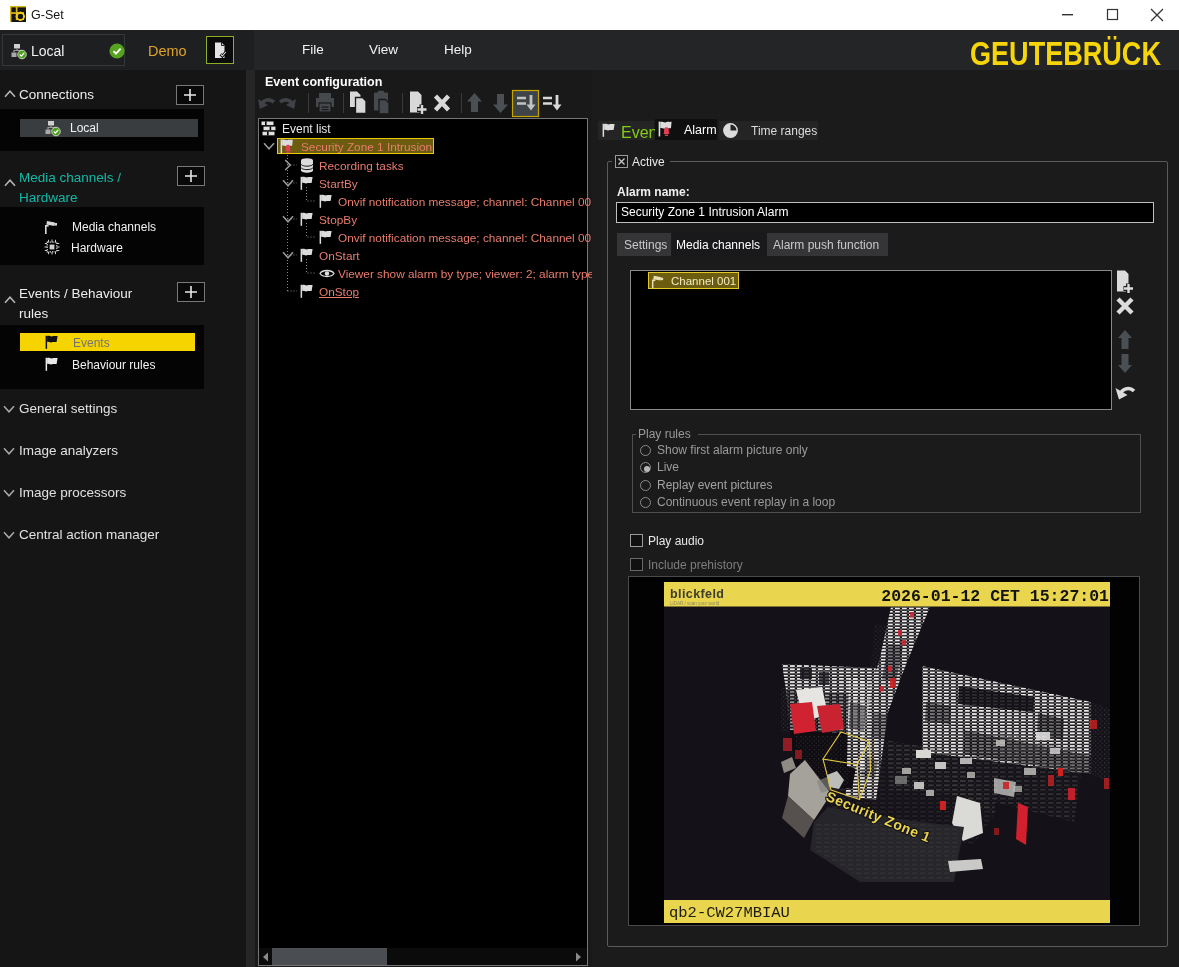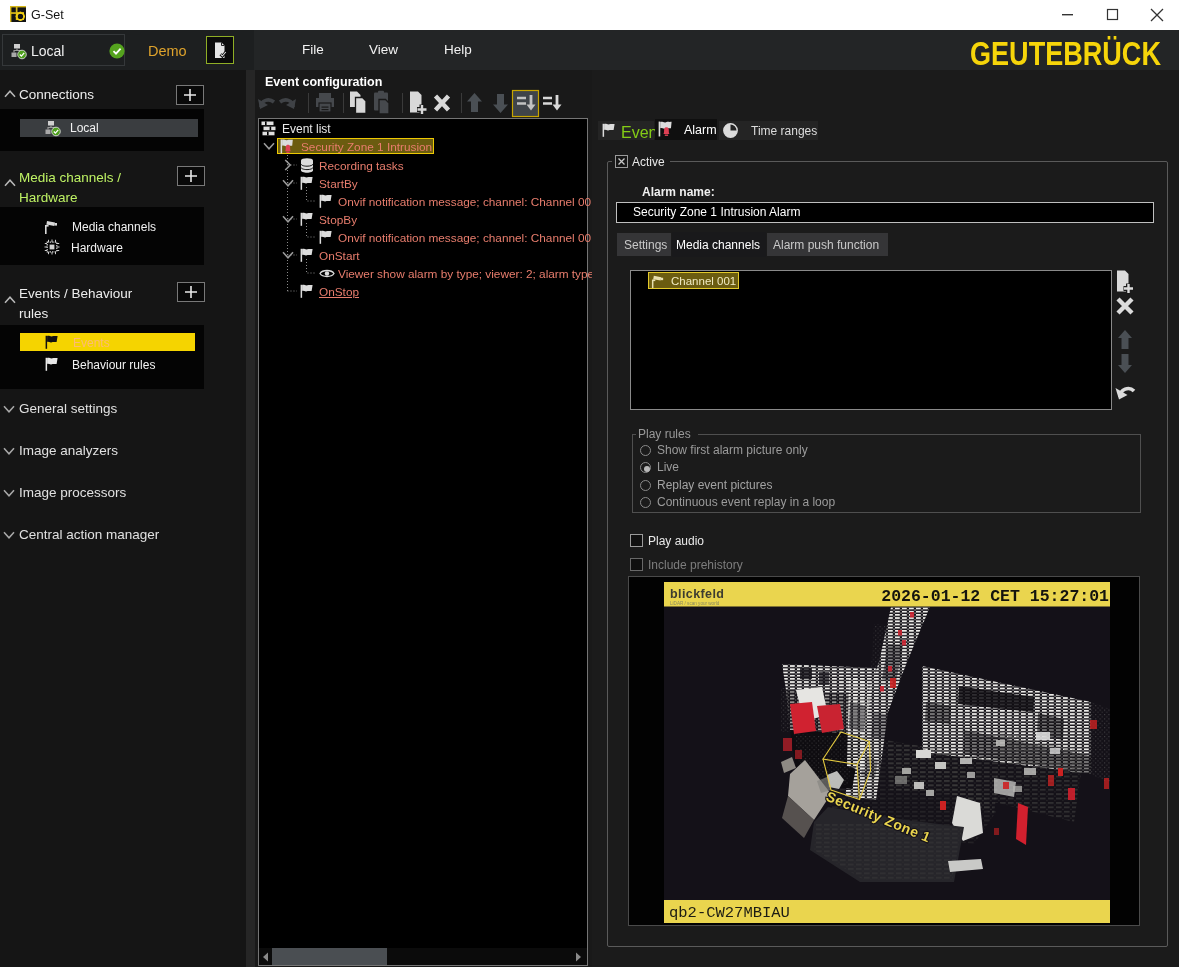--- a/index.html
+++ b/index.html
@@ -78,21 +78,21 @@
 <div class="abs" style="left:0;top:109px;width:204px;height:42px;background:#040404;"></div>
 <div class="abs" style="left:20px;top:119px;width:178px;height:18px;background:#3a3d40;"></div>
 <svg style="left:45px;top:120px;" width="16" height="16" viewBox="0 0 16 16">
 <rect x="3" y="1" width="6" height="4.5" fill="#cfcfcf"></rect>
 <rect x="0.5" y="9.5" width="5" height="4.5" fill="#a9a9a9"></rect>
 <path d="M6,5.5 L6,7.5 L3,7.5 L3,9.5 M6,7.5 L10,7.5 L10,9" stroke="#9a9a9a" stroke-width="1.2" fill="none"></path>
 <circle cx="11" cy="11.5" r="4.3" fill="#4e9f1d" stroke="#e8e8e8" stroke-width="0.8"></circle>
 <path d="M8.8,11.5 L10.4,13.1 L13.2,9.9" stroke="#fff" stroke-width="1.3" fill="none"></path>
 </svg>
 <div class="txt" style="left:70px;top:121px;font-size:12px;color:#f2f2f2;">Local</div>
-<div class="txt" style="left:19px;top:168px;font-size:13.5px;color:#bef264;line-height:20px;">Media channels /<br>Hardware</div>
+<div class="txt" style="left:19px;top:168px;font-size:13.5px;color:#14b8a6;line-height:20px;">Media channels /<br>Hardware</div>
 <svg style="left:5px;top:180px;" width="10" height="6" viewBox="0 0 9 5">
       <path d="M0,5 L4.5,0 L9,5" stroke="#b8b8b8" stroke-width="1.4" fill="none"></path>
     </svg>
 <div class="abs" style="left:177px;top:166px;width:28px;height:20px;background:#090909;border:1px solid #787878;"></div>
     <svg style="left:184px;top:169px;" width="14" height="14" viewBox="0 0 14 14">
       <path d="M7,1 L7,13 M1,7 L13,7" stroke="#e8e8e8" stroke-width="1.6"></path>
     </svg>
 <div class="abs" style="left:0;top:207px;width:204px;height:58px;background:#040404;"></div>
 <svg style="left:44px;top:219px;" width="15" height="15" viewBox="0 0 15 15">
 <rect x="1" y="6" width="1.6" height="9" fill="#d8d8d8"></rect>
@@ -114,21 +114,21 @@
 <div class="abs" style="left:177px;top:282px;width:28px;height:20px;background:#090909;border:1px solid #787878;"></div>
     <svg style="left:184px;top:285px;" width="14" height="14" viewBox="0 0 14 14">
       <path d="M7,1 L7,13 M1,7 L13,7" stroke="#e8e8e8" stroke-width="1.6"></path>
     </svg>
 <div class="abs" style="left:0;top:325px;width:204px;height:64px;background:#040404;"></div>
 <div class="abs" style="left:20px;top:333px;width:175px;height:18px;background:#f5d400;"></div>
 <svg style="left:45px;top:335px;" width="14" height="14" viewBox="0 0 14 14">
 <rect x="0.6" y="0.8" width="1.5" height="13" fill="#111"></rect>
 <path d="M2.1,1 C4,0.1 5.5,2 7.5,1.3 C9.2,0.7 10.5,1.2 12.6,0.9 L11.6,6.9 C9.6,7.2 8.4,6.6 6.8,7.2 C5,7.9 3.6,6.3 2.1,7 Z" fill="#111"></path>
 </svg>
-<div class="txt" style="left:73px;top:336px;font-size:12px;color:#fdba74;">Events</div>
+<div class="txt" style="left:73px;top:336px;font-size:12px;color:#737373;">Events</div>
 <svg style="left:45px;top:357px;" width="14" height="14" viewBox="0 0 14 14">
 <rect x="0.6" y="0.8" width="1.5" height="13" fill="#e8e8e8"></rect>
 <path d="M2.1,1 C4,0.1 5.5,2 7.5,1.3 C9.2,0.7 10.5,1.2 12.6,0.9 L11.6,6.9 C9.6,7.2 8.4,6.6 6.8,7.2 C5,7.9 3.6,6.3 2.1,7 Z" fill="#e8e8e8"></path>
 </svg>
 <div class="txt" style="left:72px;top:358px;font-size:12px;color:#f2f2f2;">Behaviour rules</div>
 <svg style="left:4px;top:406px;" width="10" height="6" viewBox="0 0 9 5">
       <path d="M0,0 L4.5,5 L9,0" stroke="#a8a8a8" stroke-width="1.4" fill="none"></path>
     </svg>
 <div class="txt" style="left:19px;top:401px;font-size:13.5px;color:#e0e0e0;">General settings</div>
 <svg style="left:4px;top:448px;" width="10" height="6" viewBox="0 0 9 5">
@@ -314,23 +314,23 @@
 <circle cx="7.5" cy="7.5" r="6.7" fill="none" stroke="#dcdcdc" stroke-width="1.4"></circle>
 </svg>
 <div class="txt" style="left:751px;top:124px;font-size:12px;color:#dcdcdc;">Time ranges</div>
 <div class="abs" style="left:607px;top:161px;width:561px;height:786px;border:1px solid #5a5a5a;border-radius:2px;"></div>
 <div class="abs" style="left:612px;top:153px;width:58px;height:16px;background:#1b1b1b;"></div>
 <svg style="left:615px;top:155px;" width="13" height="13" viewBox="0 0 13 13">
 <rect x="0.5" y="0.5" width="12" height="12" fill="#161616" stroke="#9a9a9a" stroke-width="1"></rect>
 <path d="M3.5,3.5 L9.5,9.5 M9.5,3.5 L3.5,9.5" stroke="#c8c8c8" stroke-width="1.3"></path>
 </svg>
 <div class="txt" style="left:632px;top:155px;font-size:12px;color:#e8e8e8;">Active</div>
-<div class="txt" style="left:642px;top:185px;font-size:12px;font-weight:bold;color:#f0f0f0;">Alarm name:</div>
+<div class="txt" style="left:617px;top:185px;font-size:12px;font-weight:bold;color:#f0f0f0;">Alarm name:</div>
 <div class="abs" style="left:616px;top:202px;width:538px;height:21px;background:#000;border:1px solid #bfbfbf;"></div>
-<div class="txt" style="left:621px;top:205px;font-size:12px;color:#fff;margin-left:12px;">Security Zone 1 Intrusion Alarm</div>
+<div class="txt" style="left:621px;top:205px;font-size:12px;color:#fff;">Security Zone 1 Intrusion Alarm</div>
 <div class="abs" style="left:617px;top:233px;width:54px;height:23px;background:#353537;"></div>
 <div class="txt" style="left:624px;top:238px;font-size:12px;color:#c9c9c9;">Settings</div>
 <div class="abs" style="left:672px;top:232px;width:94px;height:25px;background:#19191b;"></div>
 <div class="txt" style="left:676px;top:238px;font-size:12px;color:#fff;">Media channels</div>
 <div class="abs" style="left:767px;top:233px;width:121px;height:23px;background:#353537;"></div>
 <div class="txt" style="left:773px;top:238px;font-size:12px;color:#c9c9c9;">Alarm push function</div>
 <div class="abs" style="left:630px;top:270px;width:482px;height:140px;background:#000;border:1px solid #8a8a8a;"></div>
 <div class="abs" style="left:648px;top:272px;width:91px;height:17px;background:#6b5c10;border:1px solid #e3c92a;"></div>
 <svg style="left:651px;top:274px;" width="14" height="14" viewBox="0 0 15 15">
 <rect x="1" y="6" width="1.6" height="9" fill="#e8e0b0"></rect>

